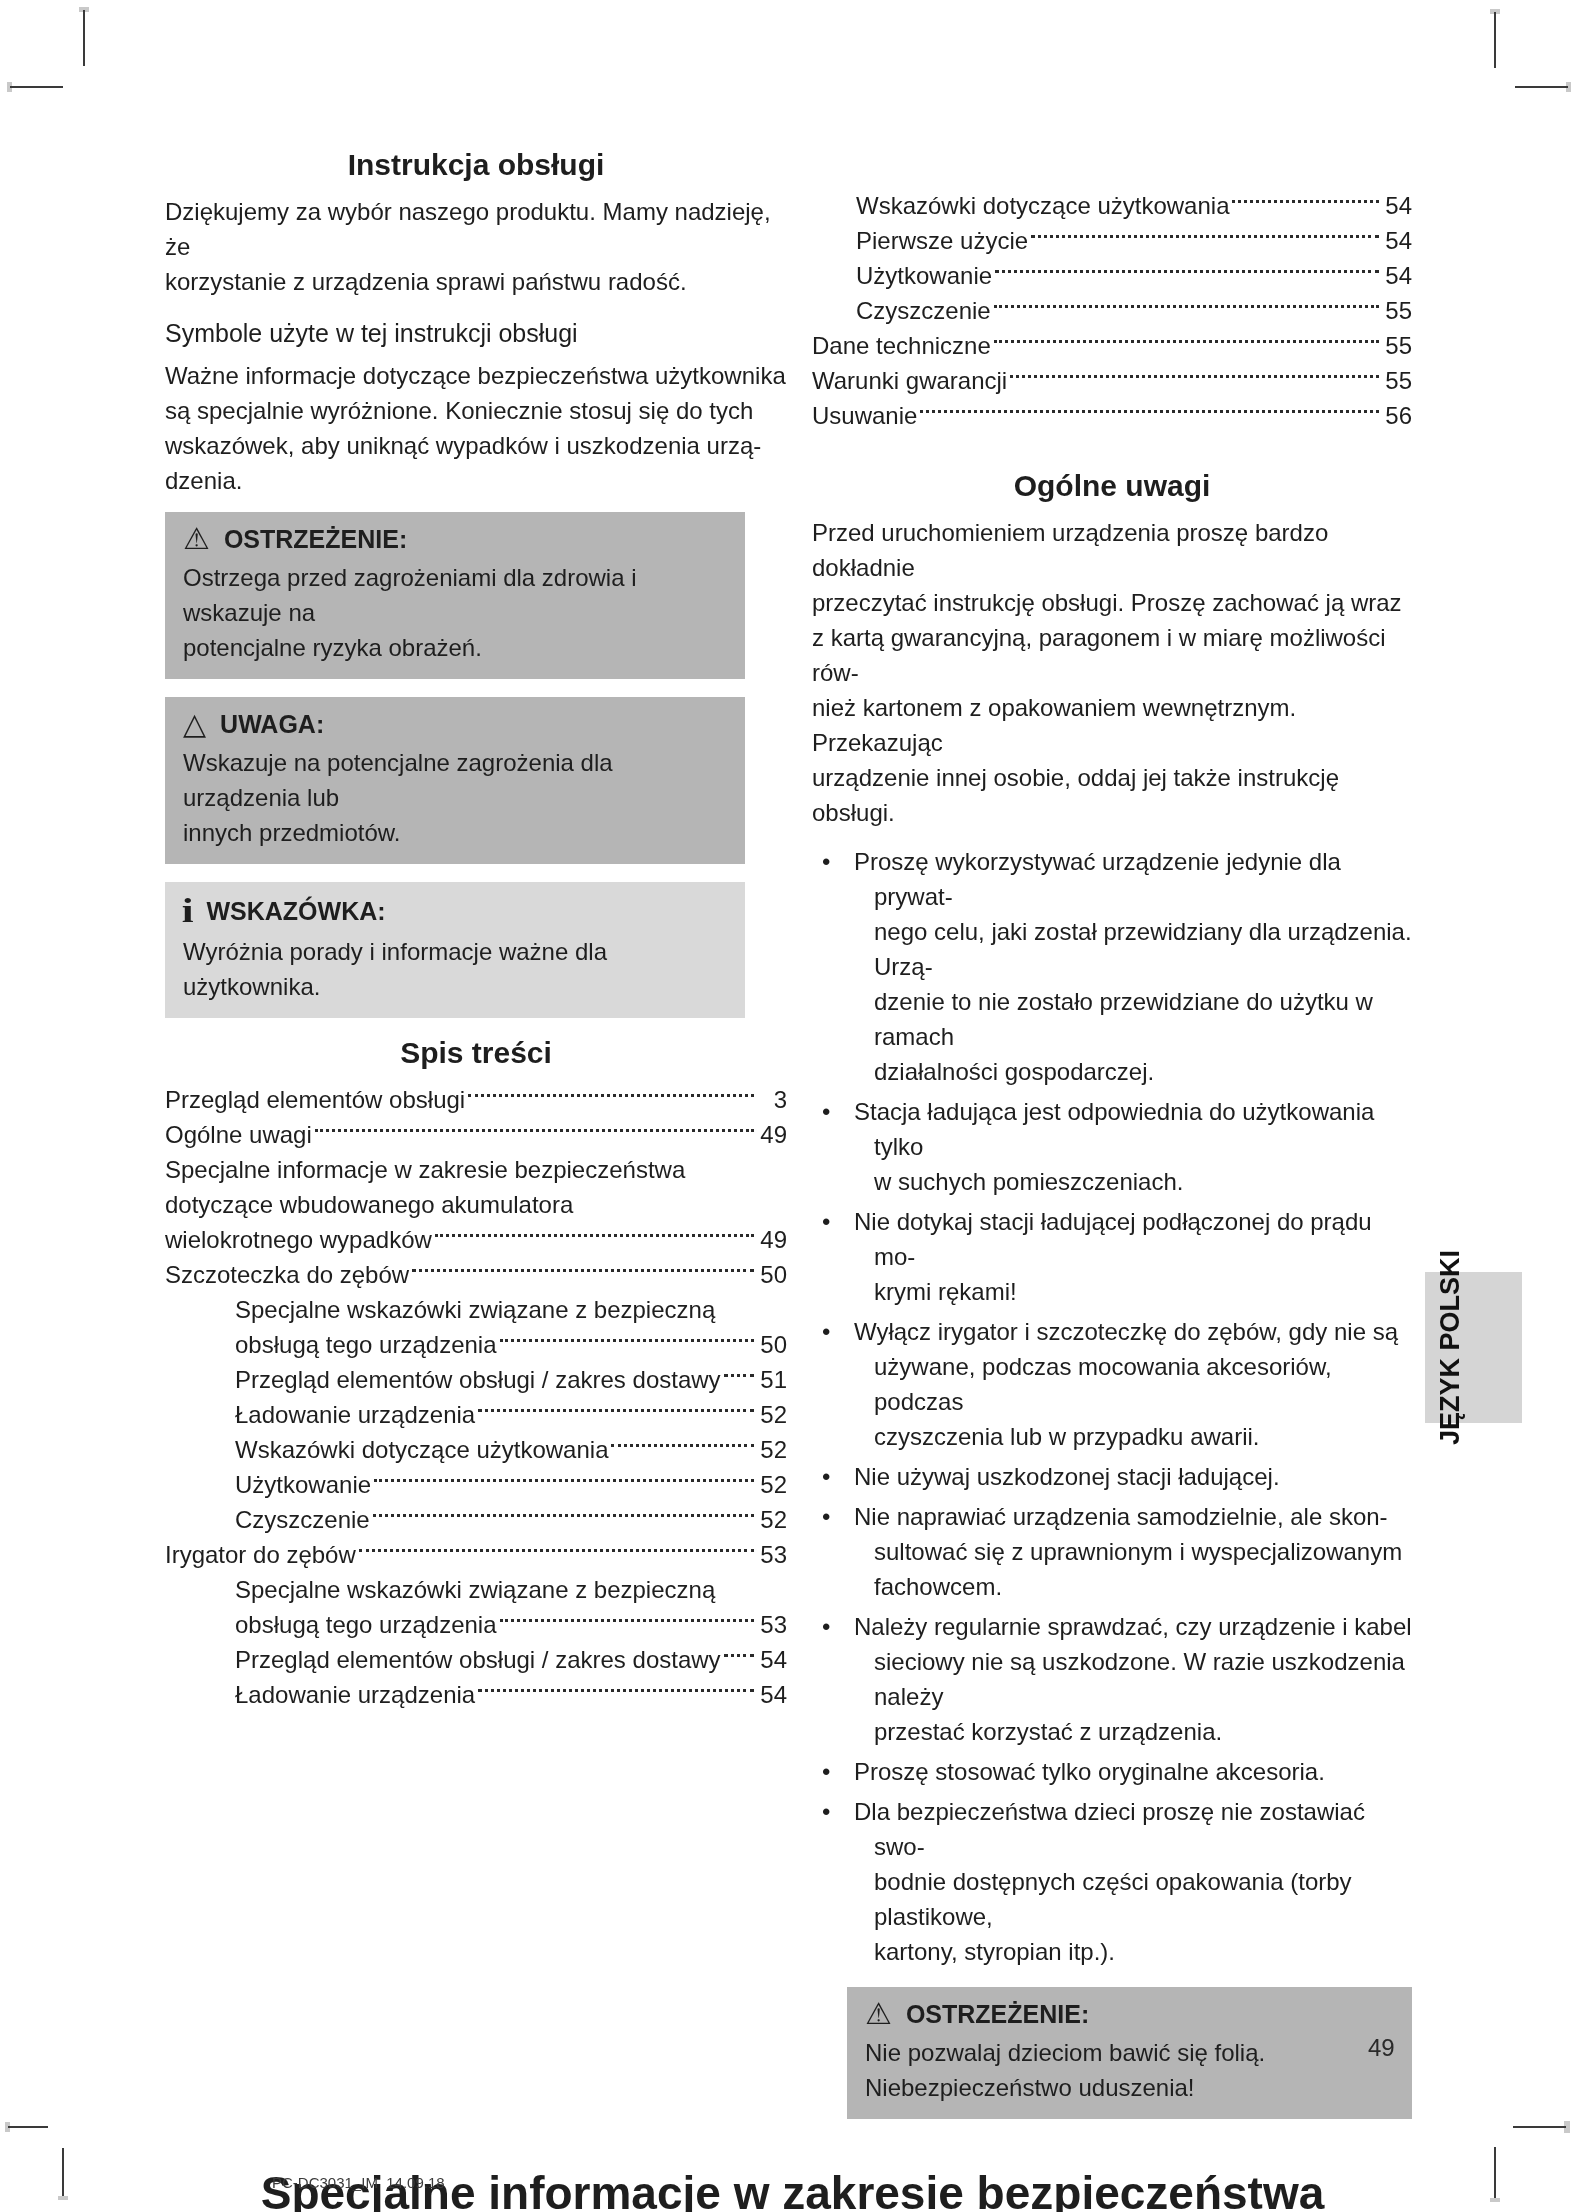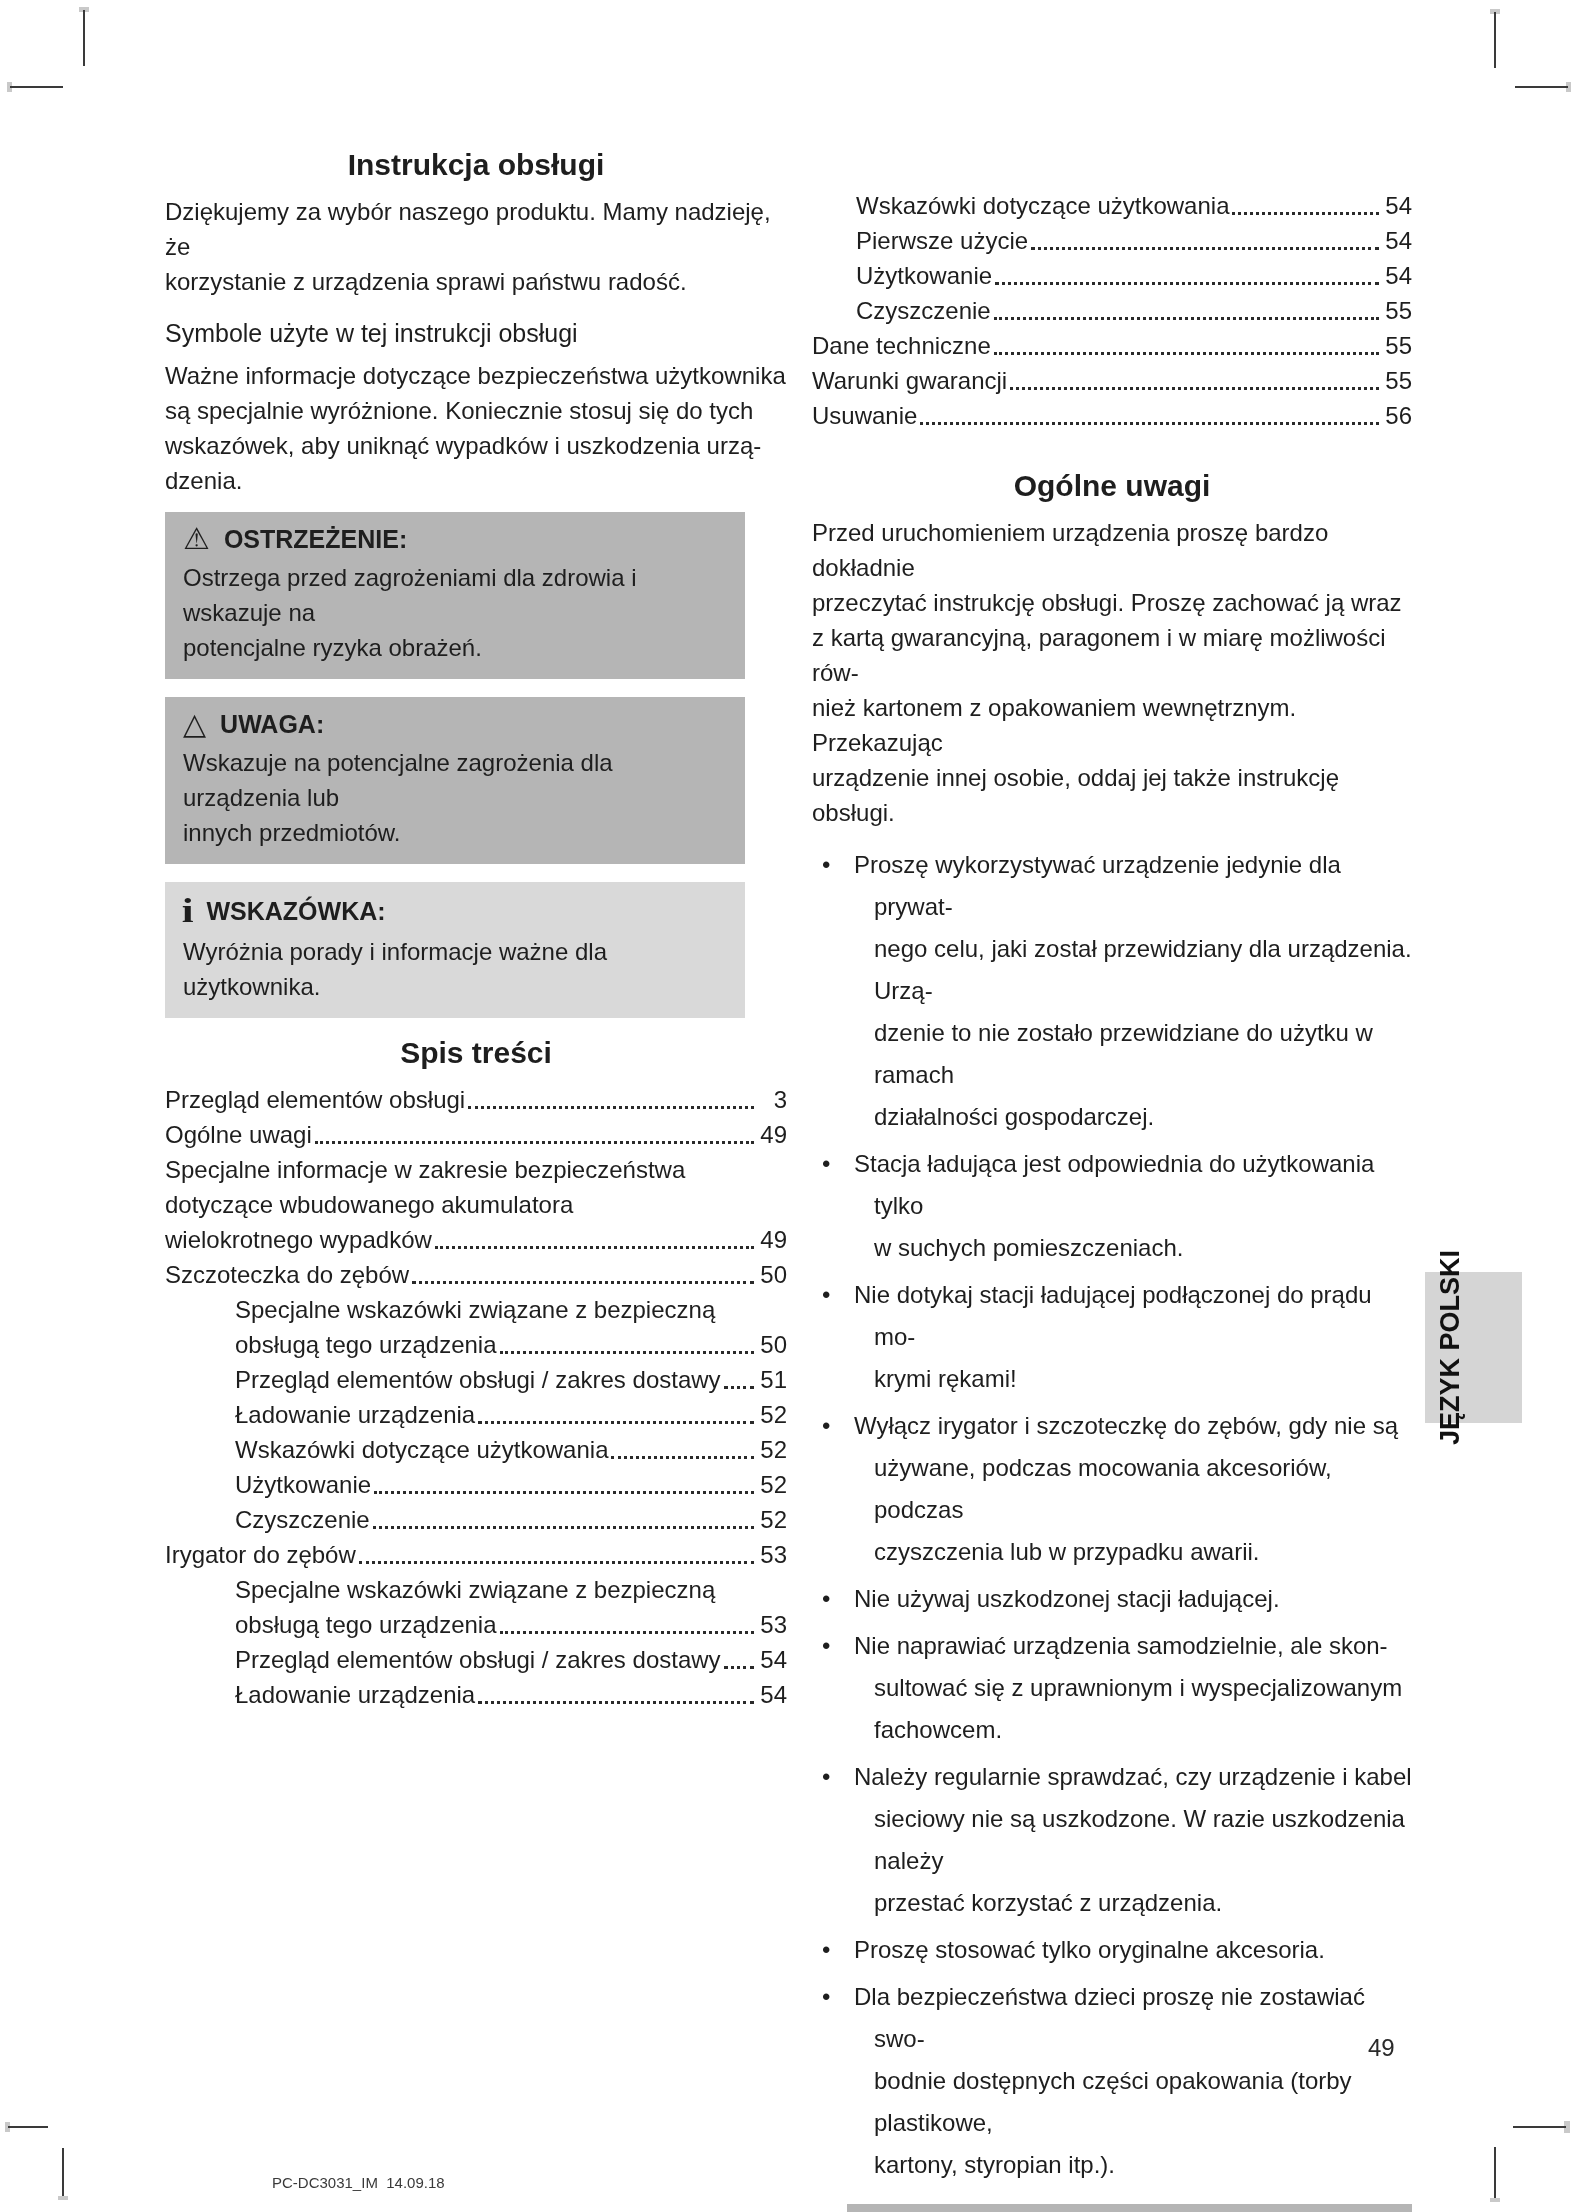--- a/index.html
+++ b/index.html
@@ -18,31 +18,31 @@
   p.body { font-size:24px; line-height:35px; white-space:pre-line; margin:0 0 20px 0; }
 
   .box { background:#b5b5b5; padding:12px 18px 14px 18px; margin:0 42px 18px 0; }
   .box.light { background:#d9d9d9; }
   .box-title { display:flex; align-items:center; gap:14px; font-size:25px; font-weight:bold; margin-bottom:6px; }
   .box-text { font-size:24px; line-height:35px; white-space:pre-line; }
   .icon-glyph { font-family:"DejaVu Sans",sans-serif; font-weight:normal; font-size:30px; line-height:1; }
   .info-i { font-family:"Liberation Serif","DejaVu Serif",serif; font-weight:bold; font-size:34px; line-height:1; transform:scaleX(1.25); display:inline-block; }
 
   .toc { font-size:24px; margin-bottom:28px; }
-  .toc-row { display:flex; align-items:flex-end; line-height:35px; }
+  .toc-row { display:flex; align-items:center; line-height:35px; }
   .toc-pre { line-height:35px; white-space:pre-line; }
   .toc-text { white-space:nowrap; }
   .toc-fill { flex:1; border-bottom:3px dotted #2a2a2a; margin:0 3px 8px 3px; }
   .toc-page { text-align:right; min-width:30px; }
   .ind-l { padding-left:70px; }
   .ind-r { padding-left:44px; }
 
   .spis-title { margin-top:40px; }
 
-  .bullets { list-style:none; margin:0 0 18px 0; padding:0; font-size:24px; line-height:42px; }
+  .bullets { list-style:none; margin:0 0 18px 0; padding:0; font-size:24px; line-height:35px; }
   .bullets li { position:relative; padding-left:62px; text-indent:-20px; white-space:pre-line; margin-bottom:5px; }
   .bullets li::before { content:"\2022"; position:absolute; left:10px; top:0; text-indent:0; }
 
   .warn-box-r { background:#b5b5b5; margin:0 0 0 35px; padding:12px 18px 14px 18px; }
   .warn-bold { font-weight:normal; }
 
   .battery { margin-top:46px; }
   .battery-heading { font-size:46px; line-height:57px; font-weight:bold; text-align:center;
                      white-space:pre-line; margin:0 160px 26px 165px; }
 

